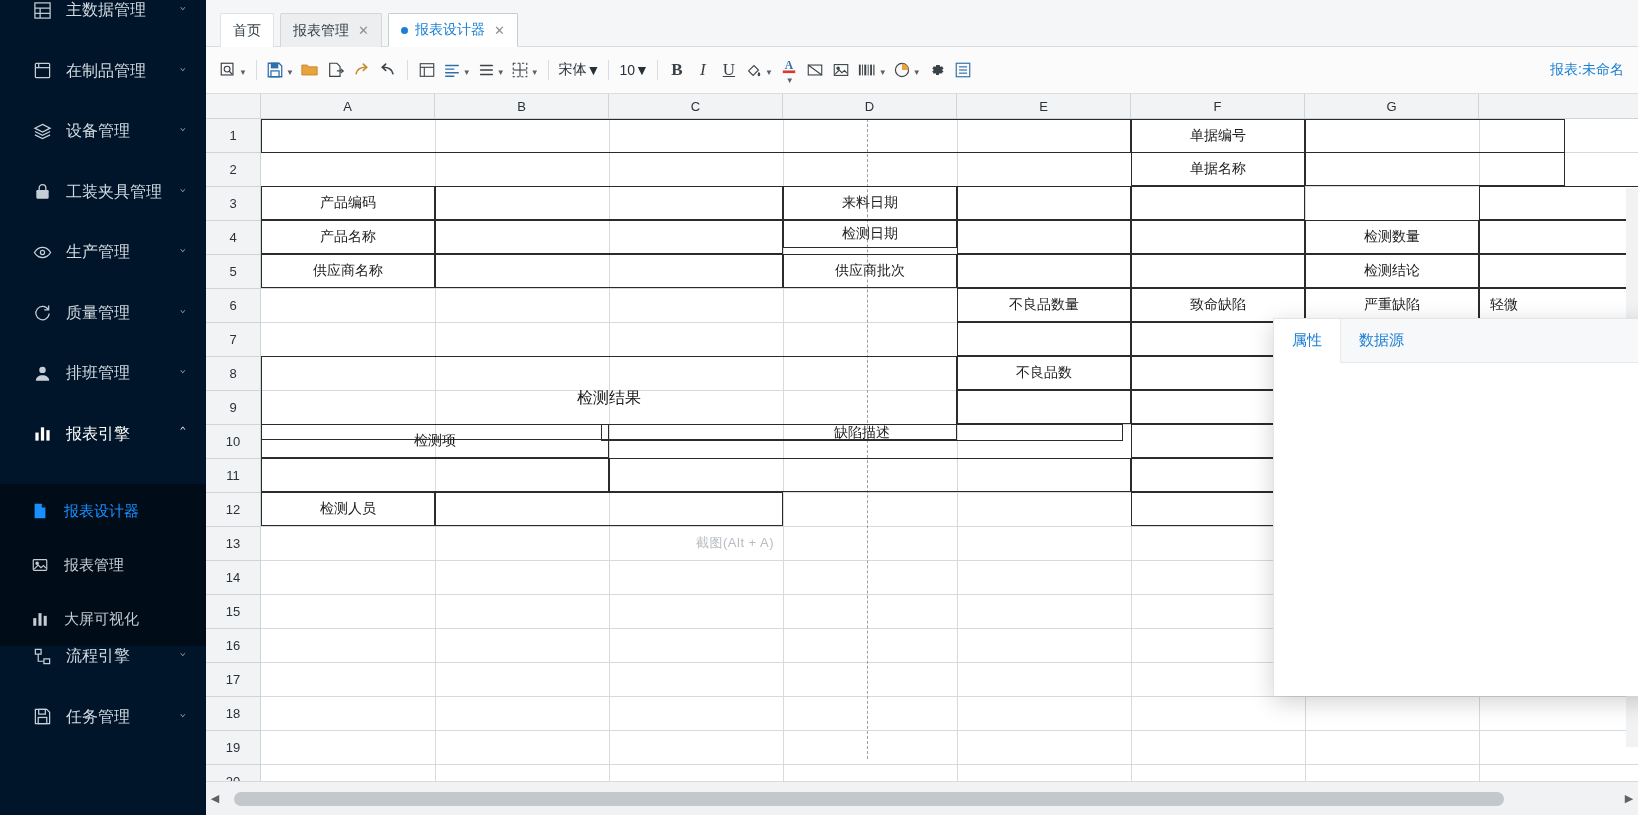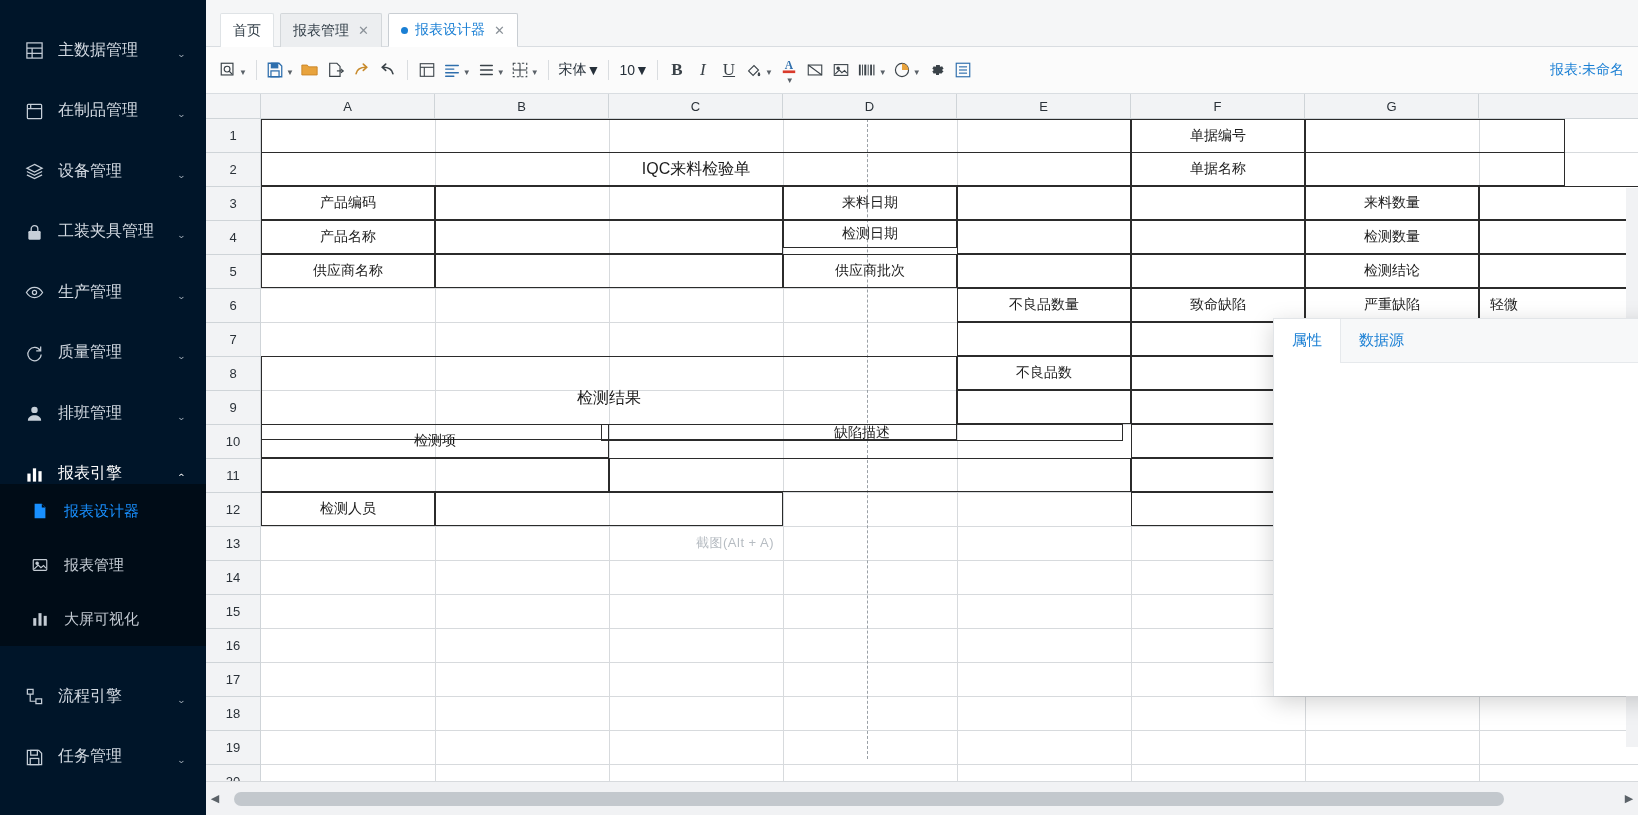--- a/index.html
+++ b/index.html
@@ -15,26 +15,27 @@
   #sidebar {
     width: 206px; height: 815px;
     background: #001529;
     color: #c8d2dc;
     flex: 0 0 206px;
     overflow: hidden;
     position: relative;
   }
   .nav-item {
     height: 60.5px;
-    display: flex; align-items: flex-end;
-    padding: 0 20px 0 24px;
+    display: flex; align-items: flex-start;
+    padding: 0 20px 0 32px;
     font-size: 16px;
     color: #d3dae2;
     cursor: pointer;
     position: relative;
+    font-family: Liberation Mono, monospace;
   }
   .nav-item .nic {
     width: 20px; height: 20px; margin-right: 14px;
     display: inline-flex; align-items: center; justify-content: center;
     color: #c6cfd8; flex: 0 0 20px;
   }
   .nav-item .nlabel { flex: 1 1 auto; white-space: nowrap; }
   .nav-item .chev {
     font-size: 11px; color: #9aa6b2; transform: scaleY(0.8);
   }
@@ -621,30 +622,28 @@
           <div class="gline-v" style="left:870px;height:720px"></div>
           <div class="gline-v" style="left:1044px;height:720px"></div>
           <div class="gline-v" style="left:1218px;height:720px"></div>
 
           <div class="dashed-v" style="left:606px; top:0; height:640px;"></div>
 
           <div class="cellbox" style="left:0;top:0;width:870px;height:34px;"></div>
           <div class="cellbox" style="left:870px;top:0;width:174px;height:34px;">单据编号</div>
           <div class="cellbox" style="left:1044px;top:0;width:260px;height:34px;"></div>
 
-          <div class="cellbox" style="left:0;top:33px;width:870px;height:34px;font-size:16px;">IQC来料检验单</div>
           <div class="cellbox" style="left:870px;top:33px;width:174px;height:34px;">单据名称</div>
           <div class="cellbox" style="left:1044px;top:33px;width:260px;height:34px;"></div>
 
           <div class="cellbox" style="left:0;top:67px;width:174px;height:34px;">产品编码</div>
           <div class="cellbox" style="left:174px;top:67px;width:348px;height:34px;"></div>
           <div class="cellbox" style="left:522px;top:67px;width:174px;height:34px;">来料日期</div>
           <div class="cellbox" style="left:696px;top:67px;width:174px;height:34px;"></div>
           <div class="cellbox" style="left:870px;top:67px;width:174px;height:34px;"></div>
-          <div class="cellbox" style="left:1044px;top:67px;width:174px;height:34px;">来料数量</div>
           <div class="cellbox" style="left:1218px;top:67px;width:186px;height:34px;"></div>
 
           <div class="cellbox" style="left:0;top:101px;width:174px;height:34px;">产品名称</div>
           <div class="cellbox" style="left:174px;top:101px;width:348px;height:34px;"></div>
           <div class="cellbox" style="left:522px;top:101px;width:174px;height:28px;">检测日期</div>
           <div class="cellbox" style="left:696px;top:101px;width:174px;height:34px;"></div>
           <div class="cellbox" style="left:870px;top:101px;width:174px;height:34px;"></div>
           <div class="cellbox" style="left:1044px;top:101px;width:174px;height:34px;">检测数量</div>
           <div class="cellbox" style="left:1218px;top:101px;width:186px;height:34px;"></div>
 

